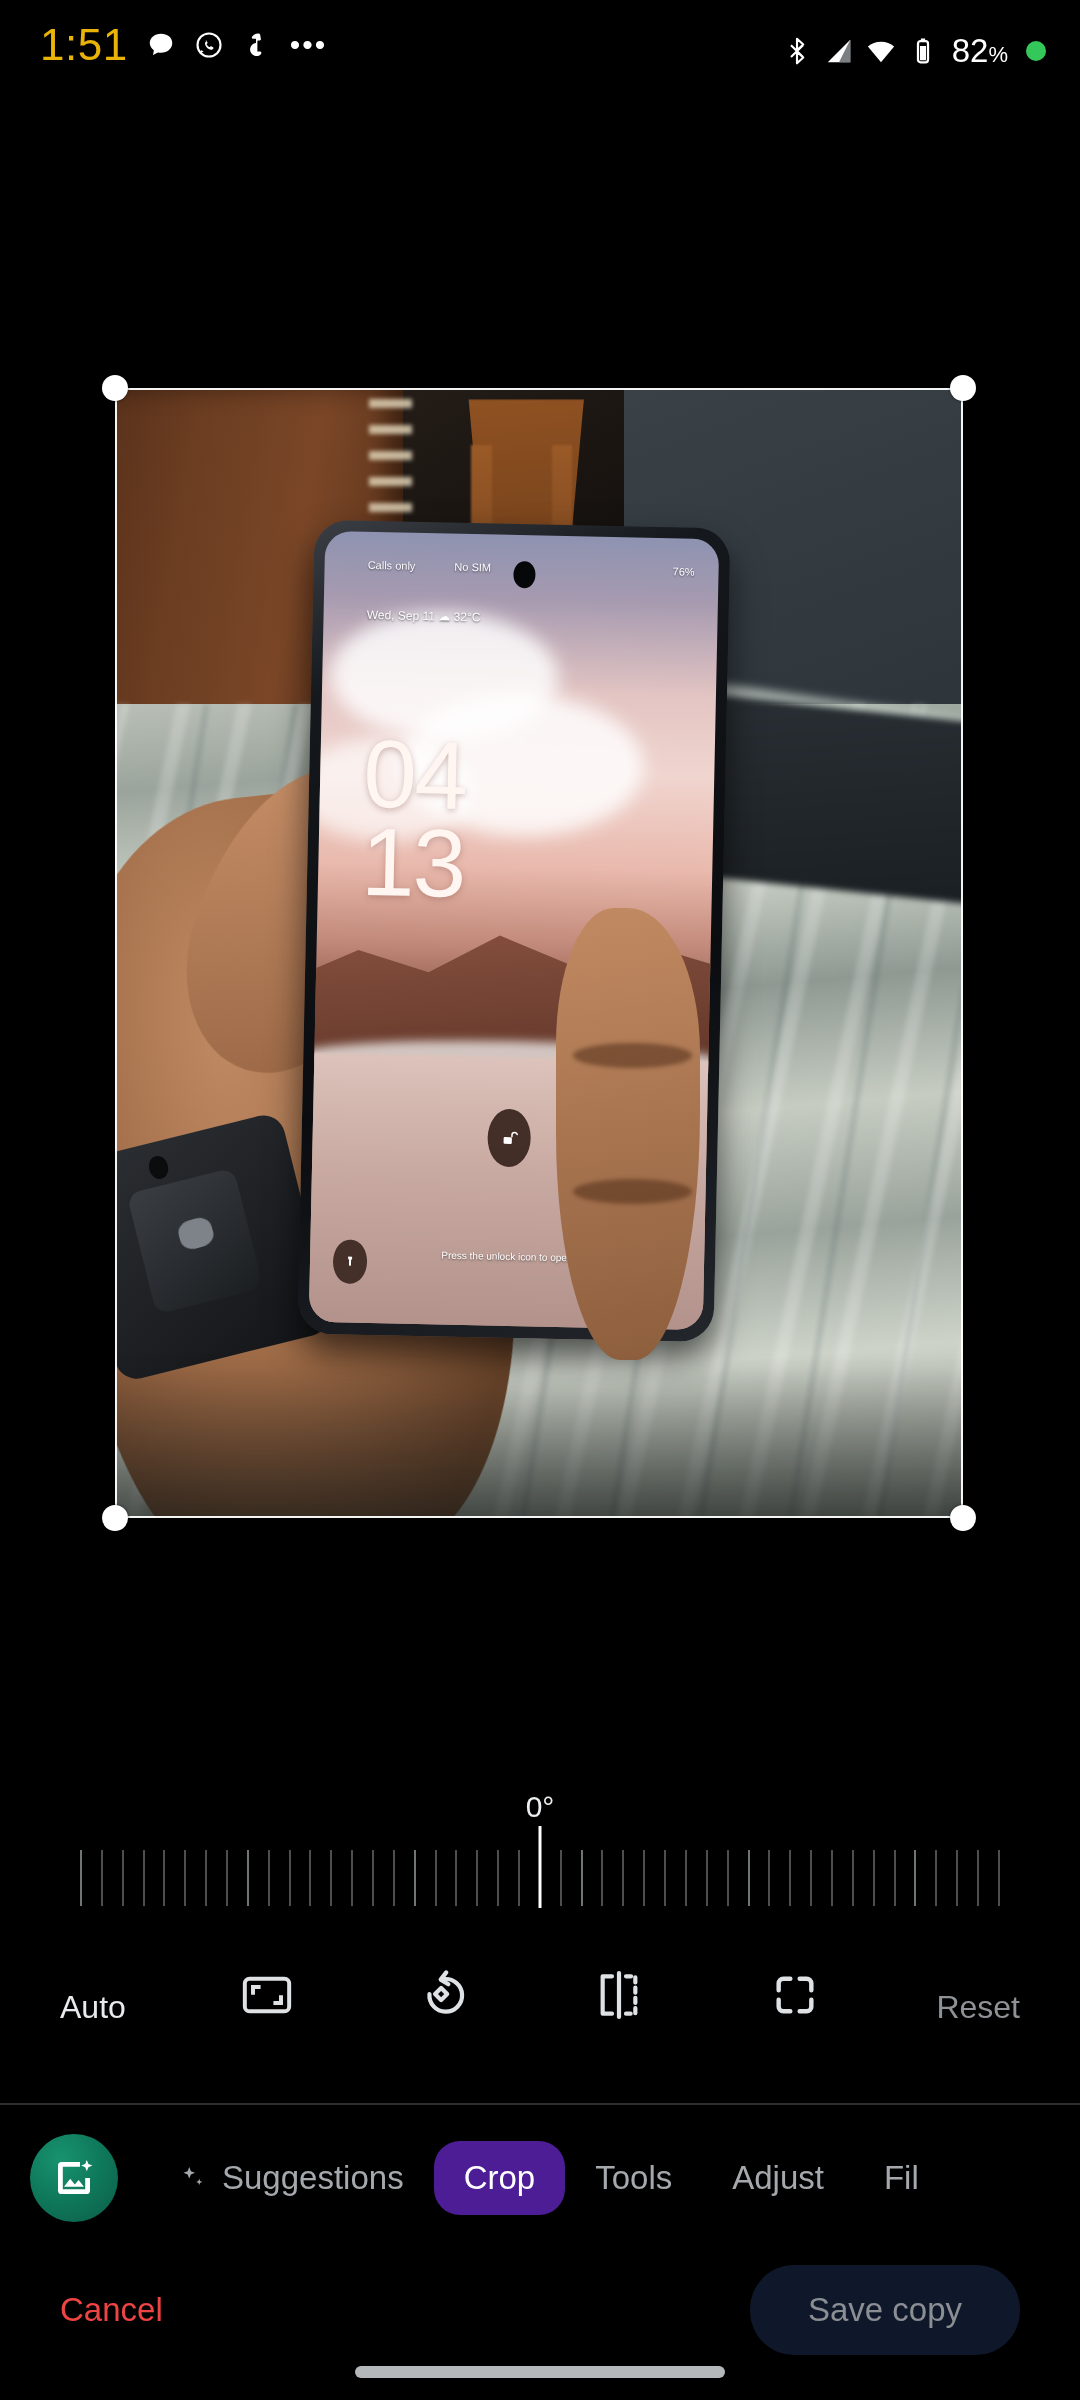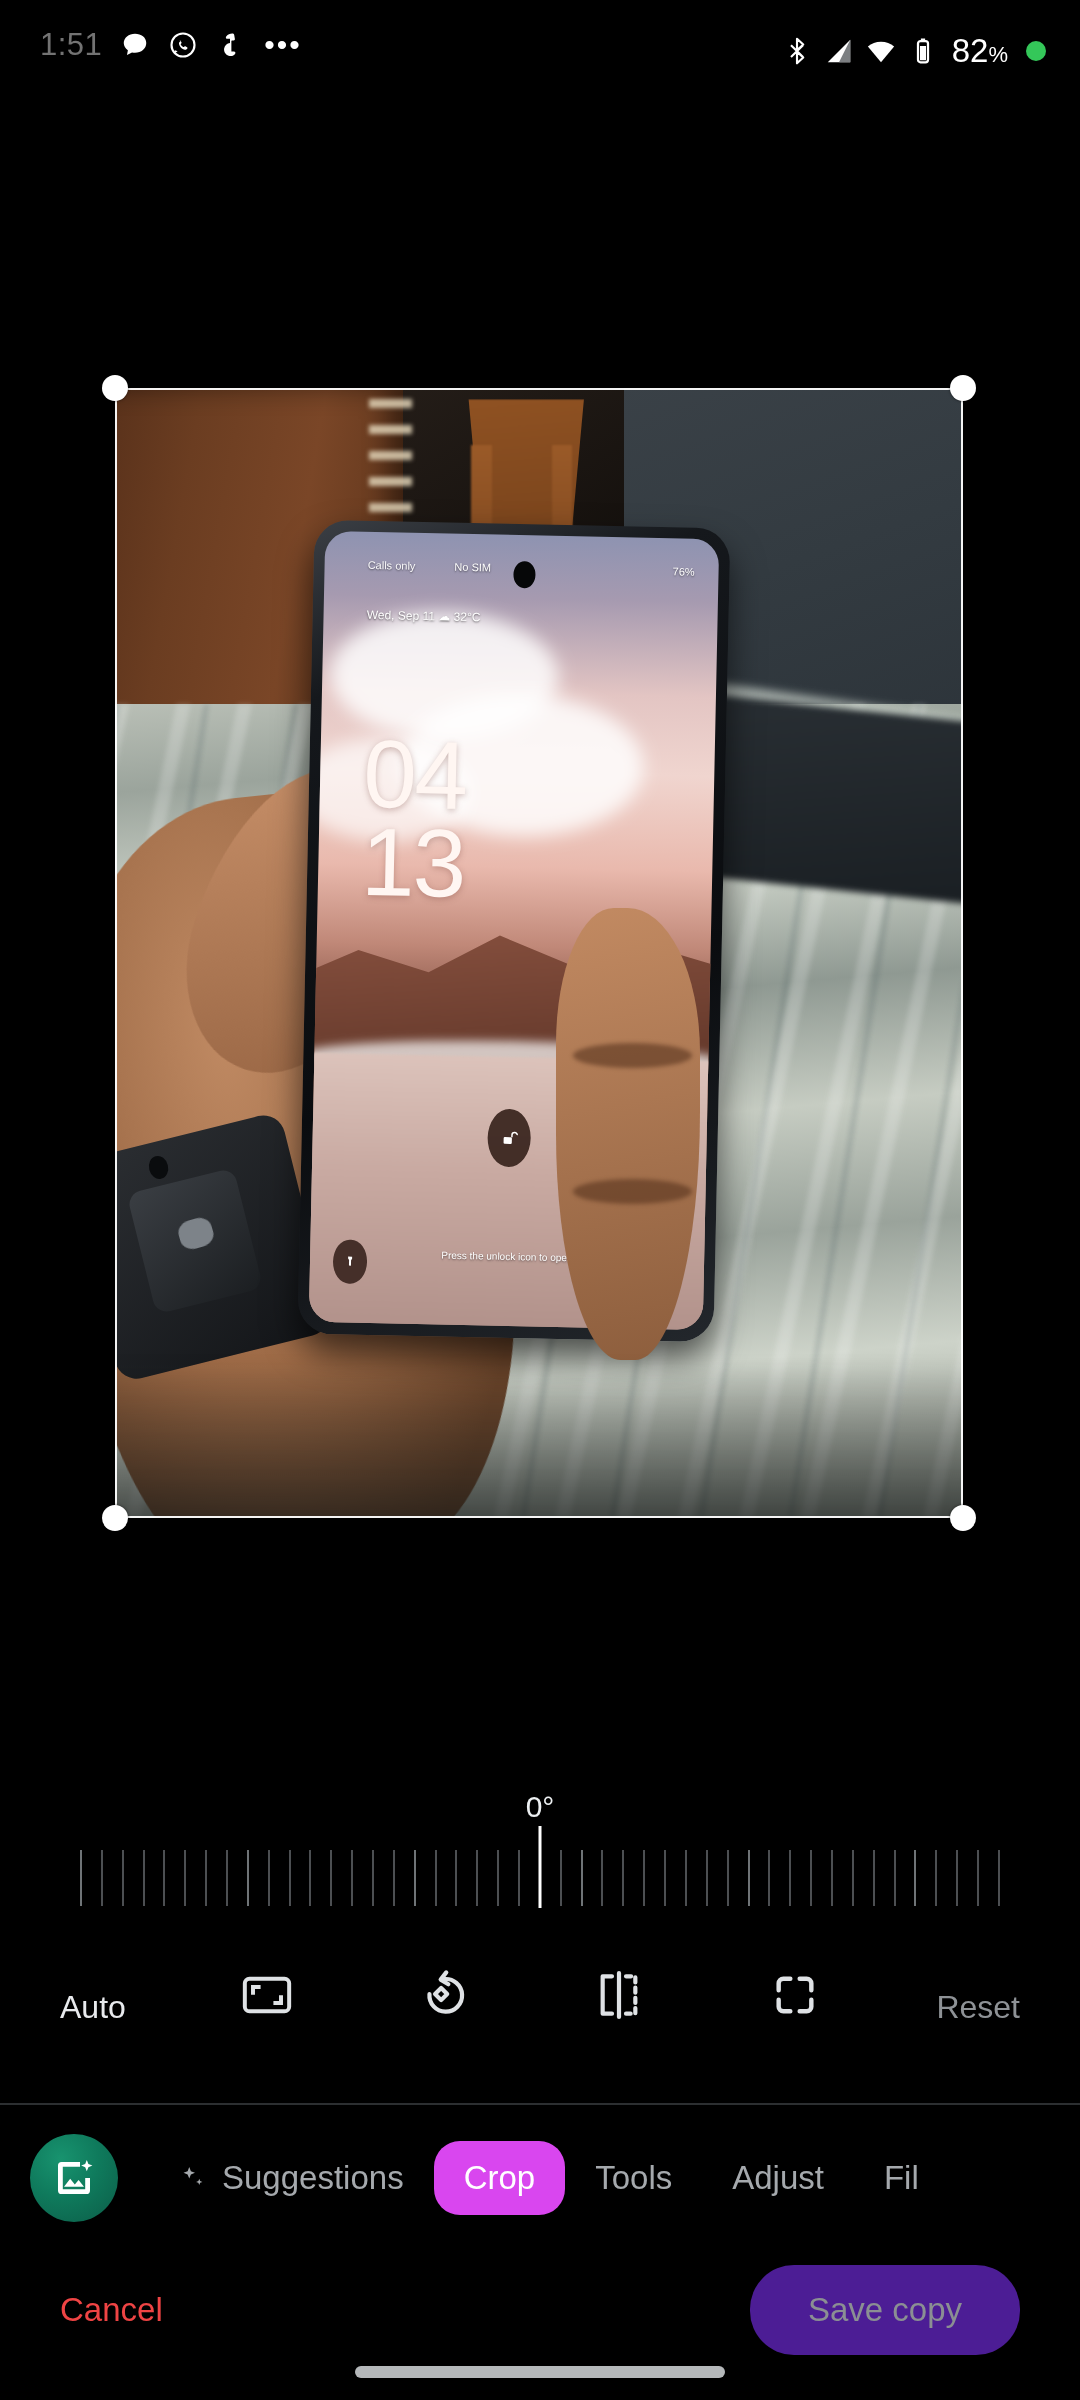--- a/index.html
+++ b/index.html
@@ -11,21 +11,21 @@
   }
 
   
   #status-bar{
     position:absolute; top:0; left:0; width:1080px; height:90px;
     display:flex; align-items:center; justify-content:space-between;
     padding:0 34px 0 40px;
   }
   .sb-left{ display:flex; align-items:center; gap:18px; }
   .sb-right{ display:flex; align-items:center; gap:12px;margin-top:12px; }
-  #status-time{ font-size:31px; letter-spacing:.5px; color:#737373; }
+  #status-time{ font-size:44px; letter-spacing:.5px; color:#eab308; }
   .sb-ico{ width:30px; height:30px; display:block; }
   .sb-dots{ font-size:30px; letter-spacing:2px; color:#fff; line-height:18px;}
   #battery-pct{ font-size:33px; color:#fff; margin-left:2px;}
   #battery-pct .pc{ font-size:22px; }
   #privacy-dot{ width:20px; height:20px; border-radius:50%; background:#34c759; margin-left:6px; }
 
   
   #editor-canvas{
     position:absolute; top:90px; left:0; width:1080px; height:1660px;
     background:#000;
@@ -266,31 +266,31 @@
   }
   #magic-button{
     width:88px; height:88px; border-radius:50%; flex:none;
     background:radial-gradient(circle at 35% 28%, #18936f 0%, #0f7a5c 45%, #0c5d48 100%);
     display:flex; align-items:center; justify-content:center; margin-right:30px;
   }
   .tab{
     font-size:33px; color:#a5a9ad; padding:18px 30px; border-radius:26px;
     display:flex; align-items:center; gap:14px; white-space:nowrap;
   }
-  .tab.active{ background:#d946ef; color:#fff; }
+  .tab.active{ background:#4c1d95; color:#fff; }
 
   
   #action-bar{
     position:absolute; left:0; top:2255px; width:1080px; height:110px;
     display:flex; align-items:center; justify-content:space-between; padding:0 60px;
   }
   #cancel-button{ font-size:33px; color:#ef4444; background:none; border:none;
     font-family:"Liberation Sans", sans-serif; }
   #save-copy-button{
-    font-size:33px; color:#8b8f93; background:#4c1d95;
+    font-size:33px; color:#8b8f93; background:#0f172a;
     border:none; border-radius:44px; padding:26px 58px;
     font-family:"Liberation Sans", sans-serif;
   }
   #gesture-bar{
     position:absolute; left:50%; transform:translateX(-50%); bottom:22px;
     width:370px; height:12px; border-radius:8px; background:#b5b8ba;
   }
 </style>
 </head>
 <body>

